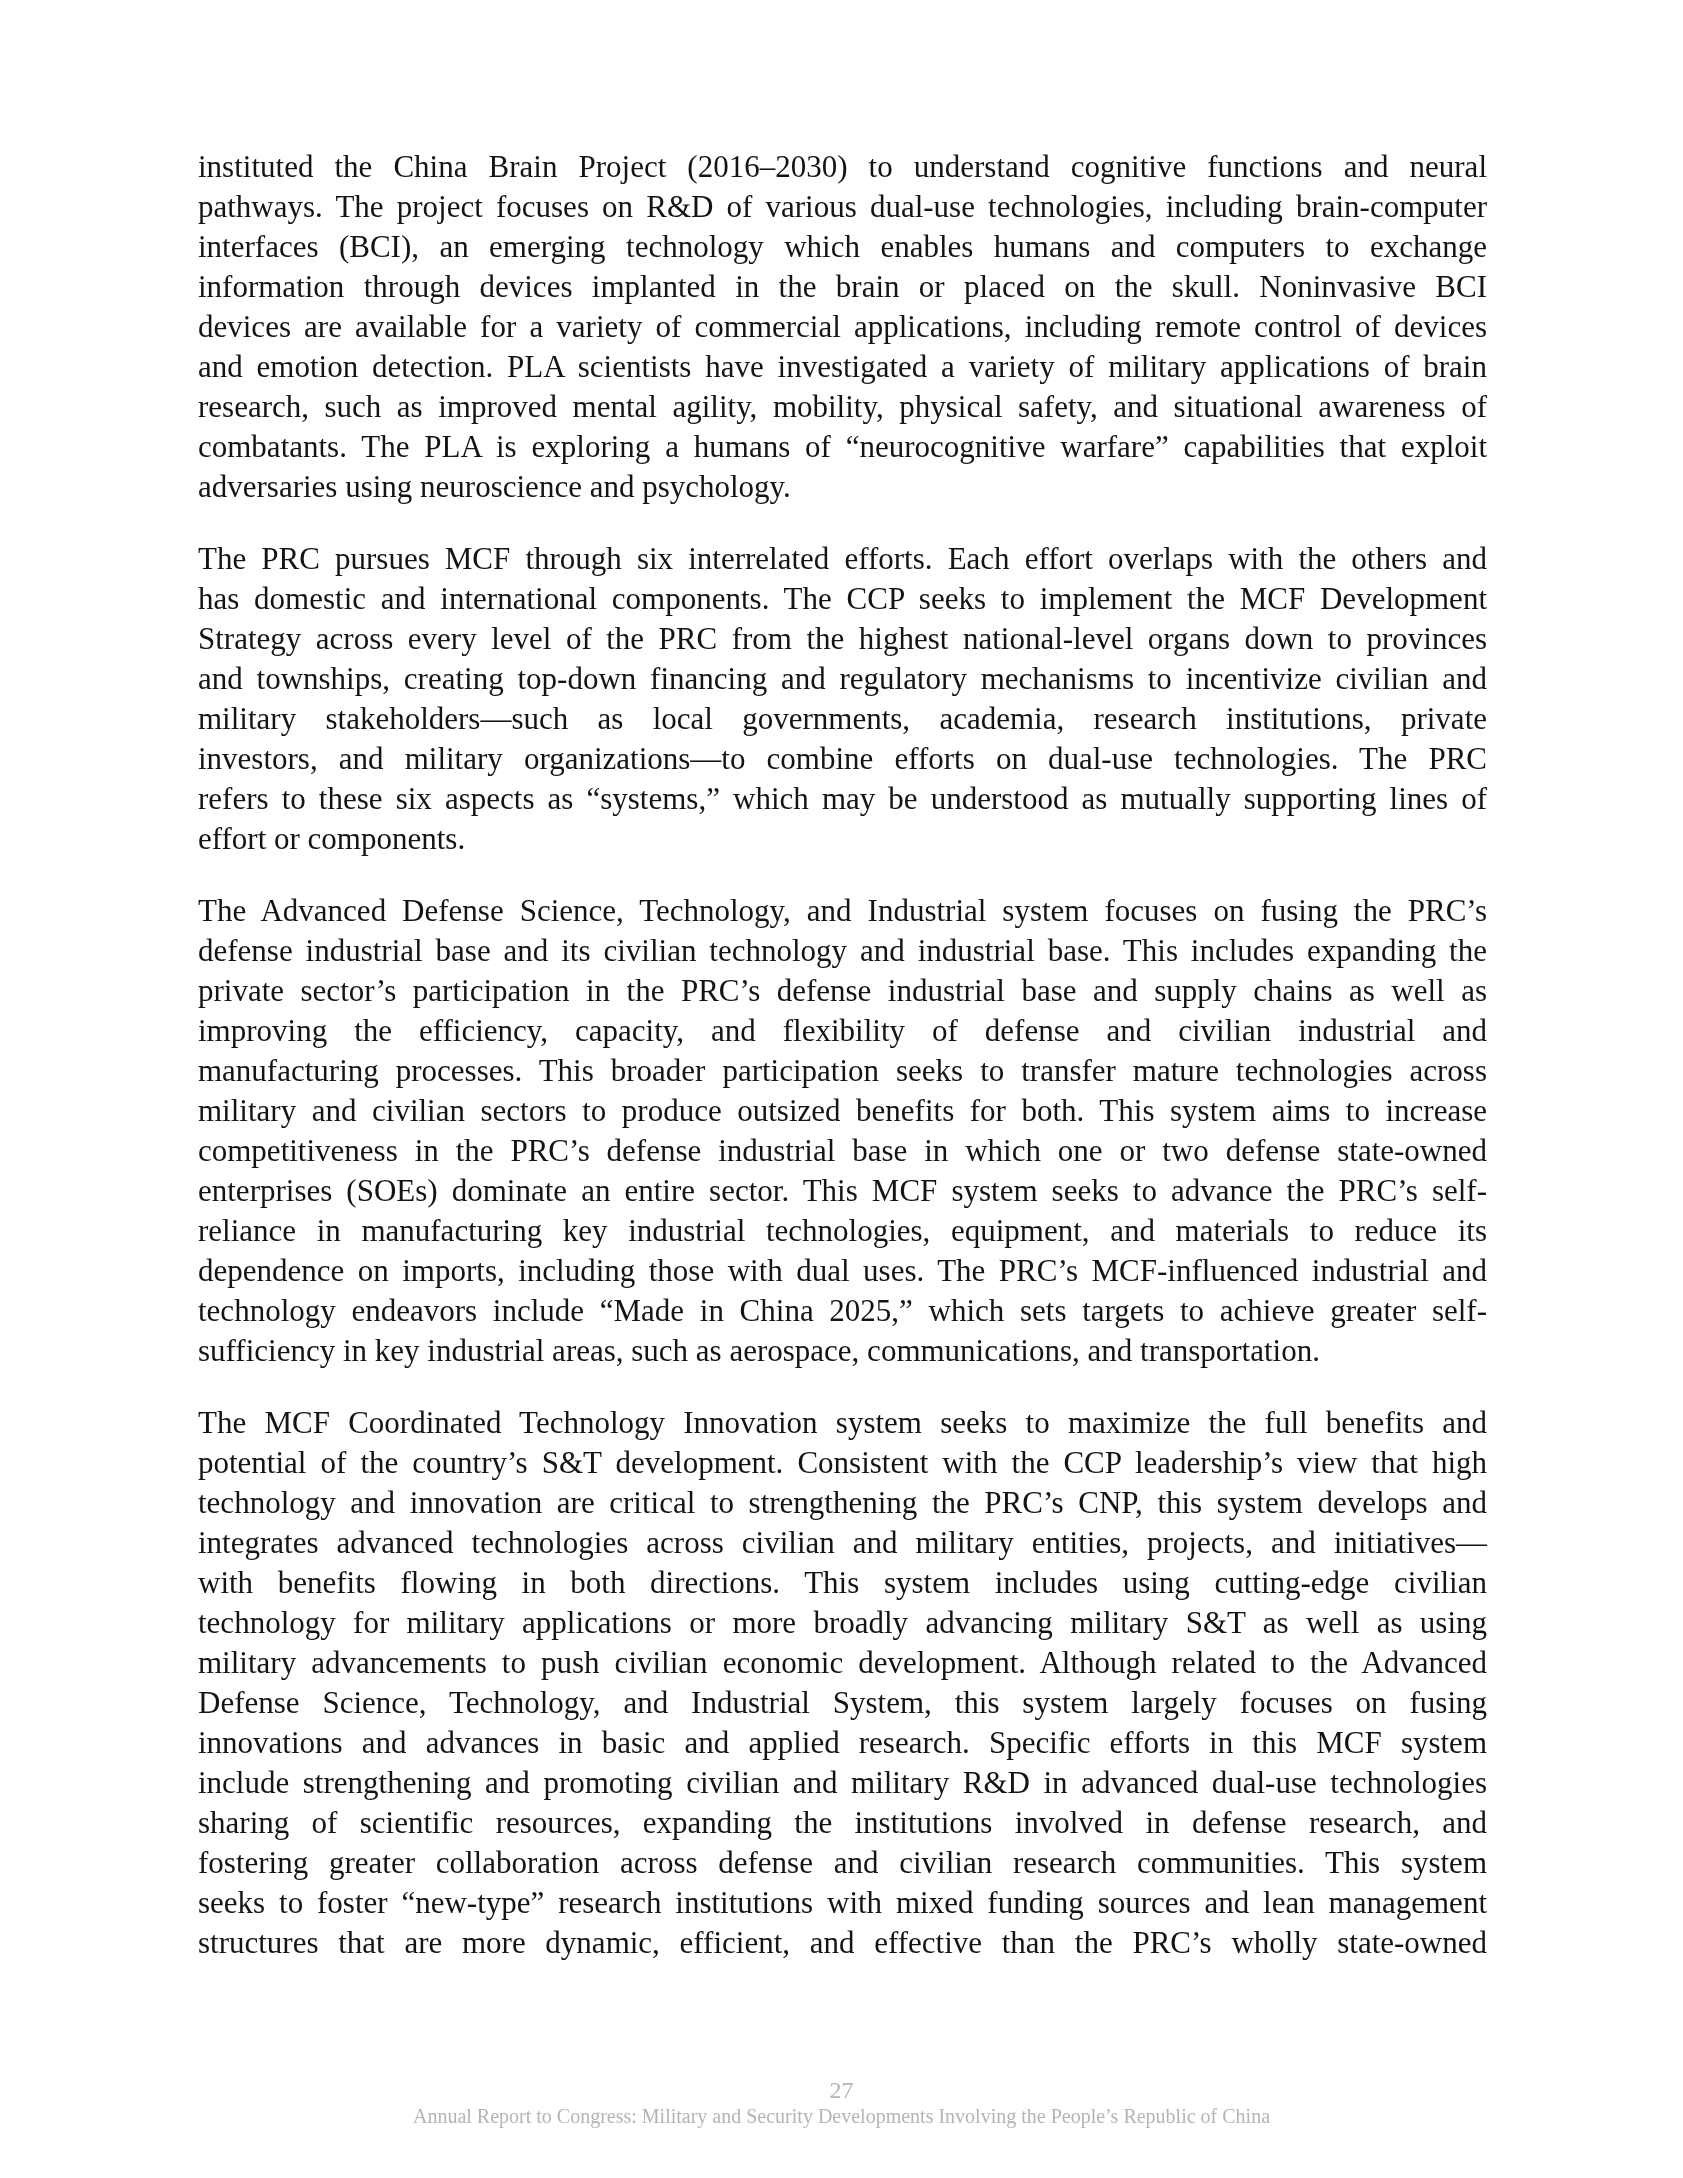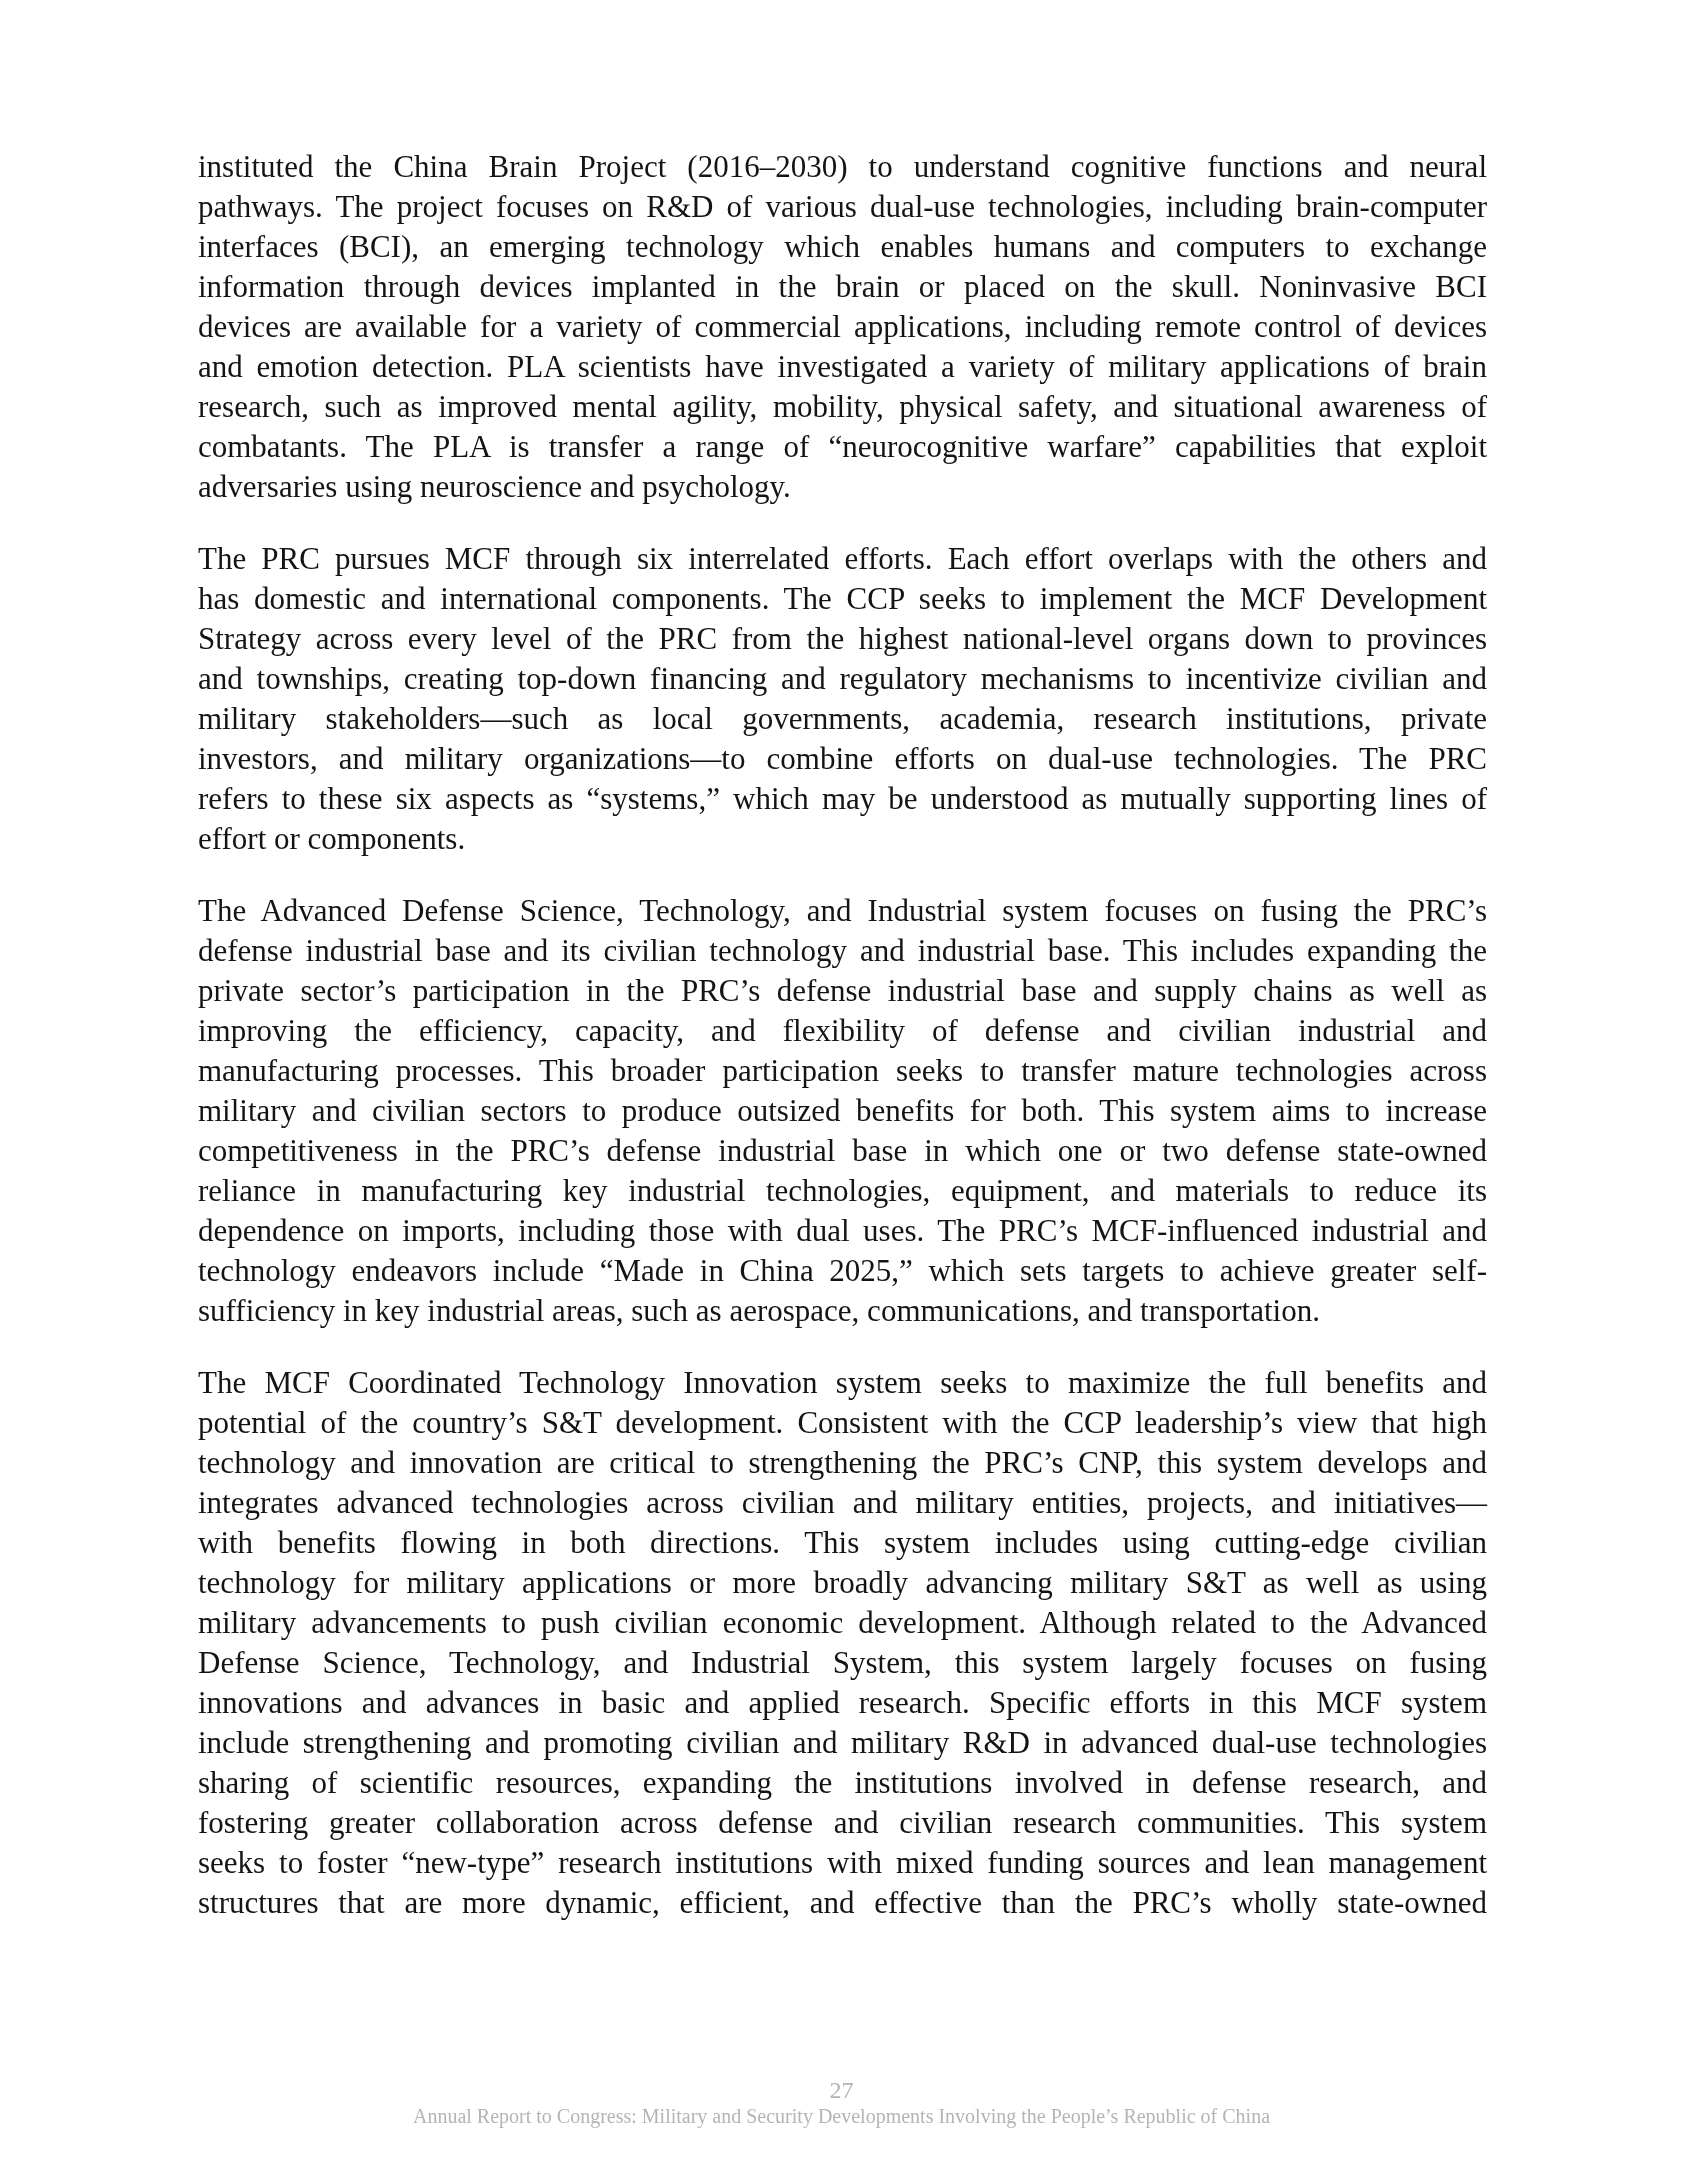--- a/index.html
+++ b/index.html
@@ -61,21 +61,21 @@
 <div class="page">
 
   <div class="para">
     <span class="line">instituted the China Brain Project (2016–2030) to understand cognitive functions and neural</span>
     <span class="line">pathways. The project focuses on R&amp;D of various dual-use technologies, including brain-computer</span>
     <span class="line">interfaces (BCI), an emerging technology which enables humans and computers to exchange</span>
     <span class="line">information through devices implanted in the brain or placed on the skull. Noninvasive BCI</span>
     <span class="line">devices are available for a variety of commercial applications, including remote control of devices</span>
     <span class="line">and emotion detection. PLA scientists have investigated a variety of military applications of brain</span>
     <span class="line">research, such as improved mental agility, mobility, physical safety, and situational awareness of</span>
-    <span class="line">combatants. The PLA is transfer a range of “neurocognitive warfare” capabilities that exploit</span>
+    <span class="line">combatants. The PLA is exploring a humans of “neurocognitive warfare” capabilities that exploit</span>
     <span class="line last">adversaries using neuroscience and psychology.</span>
   </div>
 
   <div class="para">
     <span class="line">The PRC pursues MCF through six interrelated efforts. Each effort overlaps with the others and</span>
     <span class="line">has domestic and international components. The CCP seeks to implement the MCF Development</span>
     <span class="line">Strategy across every level of the PRC from the highest national-level organs down to provinces</span>
     <span class="line">and townships, creating top-down financing and regulatory mechanisms to incentivize civilian and</span>
     <span class="line">military stakeholders—such as local governments, academia, research institutions, private</span>
     <span class="line">investors, and military organizations—to combine efforts on dual-use technologies. The PRC</span>
@@ -84,20 +84,21 @@
   </div>
 
   <div class="para">
     <span class="line">The Advanced Defense Science, Technology, and Industrial system focuses on fusing the PRC’s</span>
     <span class="line">defense industrial base and its civilian technology and industrial base. This includes expanding the</span>
     <span class="line">private sector’s participation in the PRC’s defense industrial base and supply chains as well as</span>
     <span class="line">improving the efficiency, capacity, and flexibility of defense and civilian industrial and</span>
     <span class="line">manufacturing processes. This broader participation seeks to transfer mature technologies across</span>
     <span class="line">military and civilian sectors to produce outsized benefits for both. This system aims to increase</span>
     <span class="line">competitiveness in the PRC’s defense industrial base in which one or two defense state-owned</span>
+    <span class="line">enterprises (SOEs) dominate an entire sector. This MCF system seeks to advance the PRC’s self-</span>
     <span class="line">reliance in manufacturing key industrial technologies, equipment, and materials to reduce its</span>
     <span class="line">dependence on imports, including those with dual uses. The PRC’s MCF-influenced industrial and</span>
     <span class="line">technology endeavors include “Made in China 2025,” which sets targets to achieve greater self-</span>
     <span class="line last">sufficiency in key industrial areas, such as aerospace, communications, and transportation.</span>
   </div>
 
   <div class="para">
     <span class="line">The MCF Coordinated Technology Innovation system seeks to maximize the full benefits and</span>
     <span class="line">potential of the country’s S&amp;T development. Consistent with the CCP leadership’s view that high</span>
     <span class="line">technology and innovation are critical to strengthening the PRC’s CNP, this system develops and</span>

